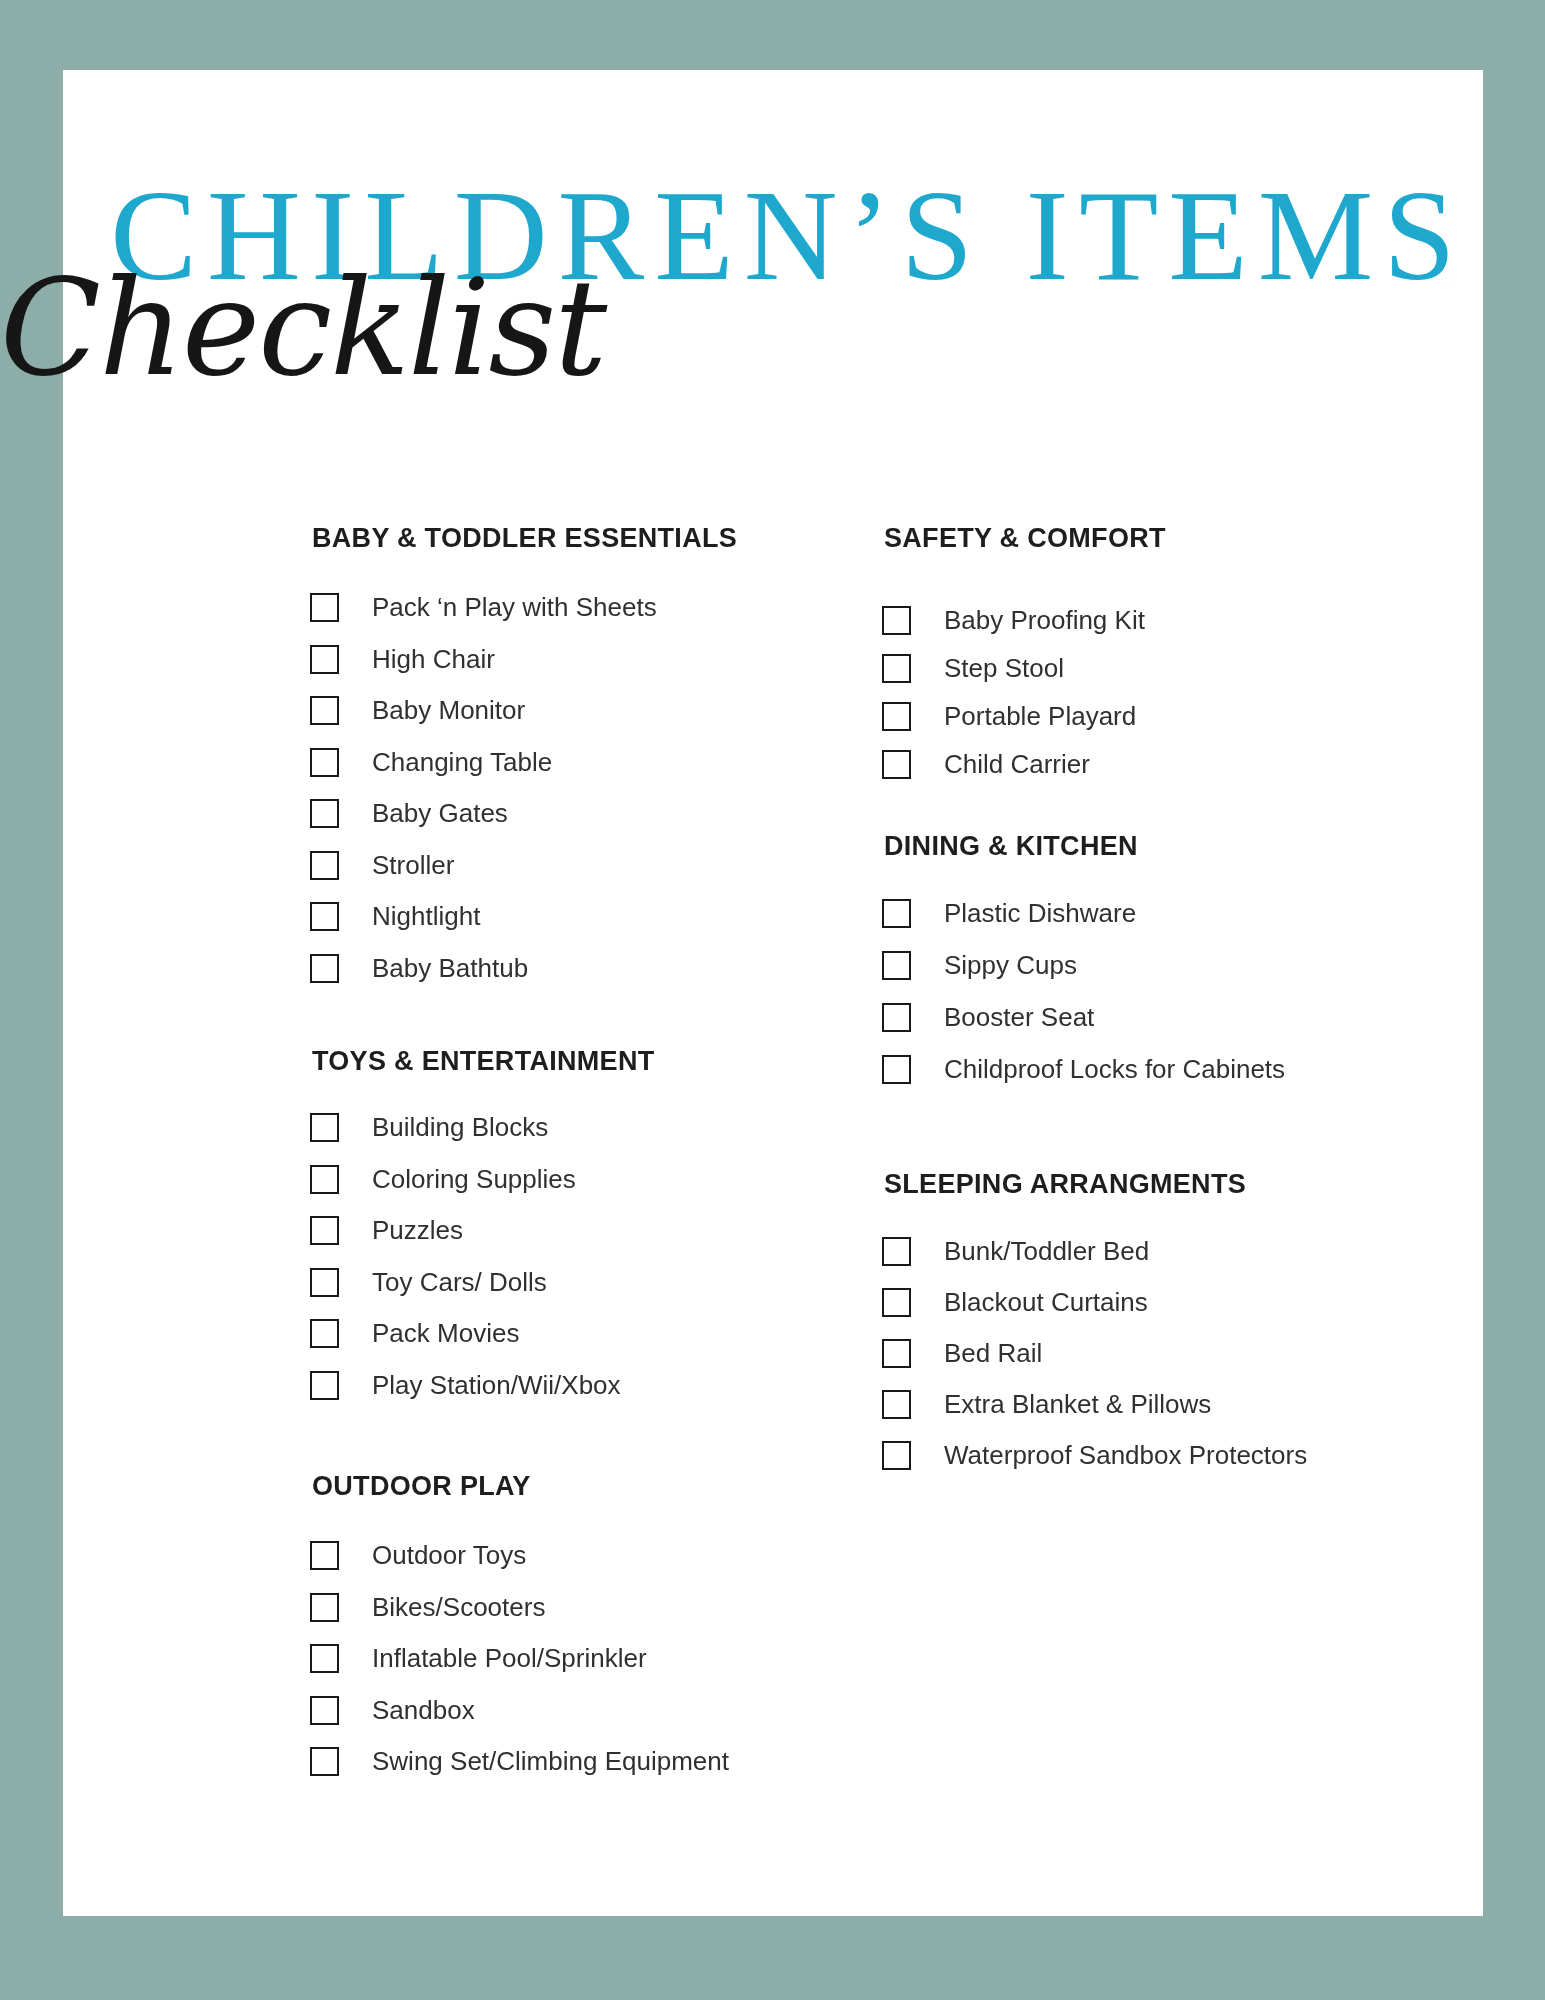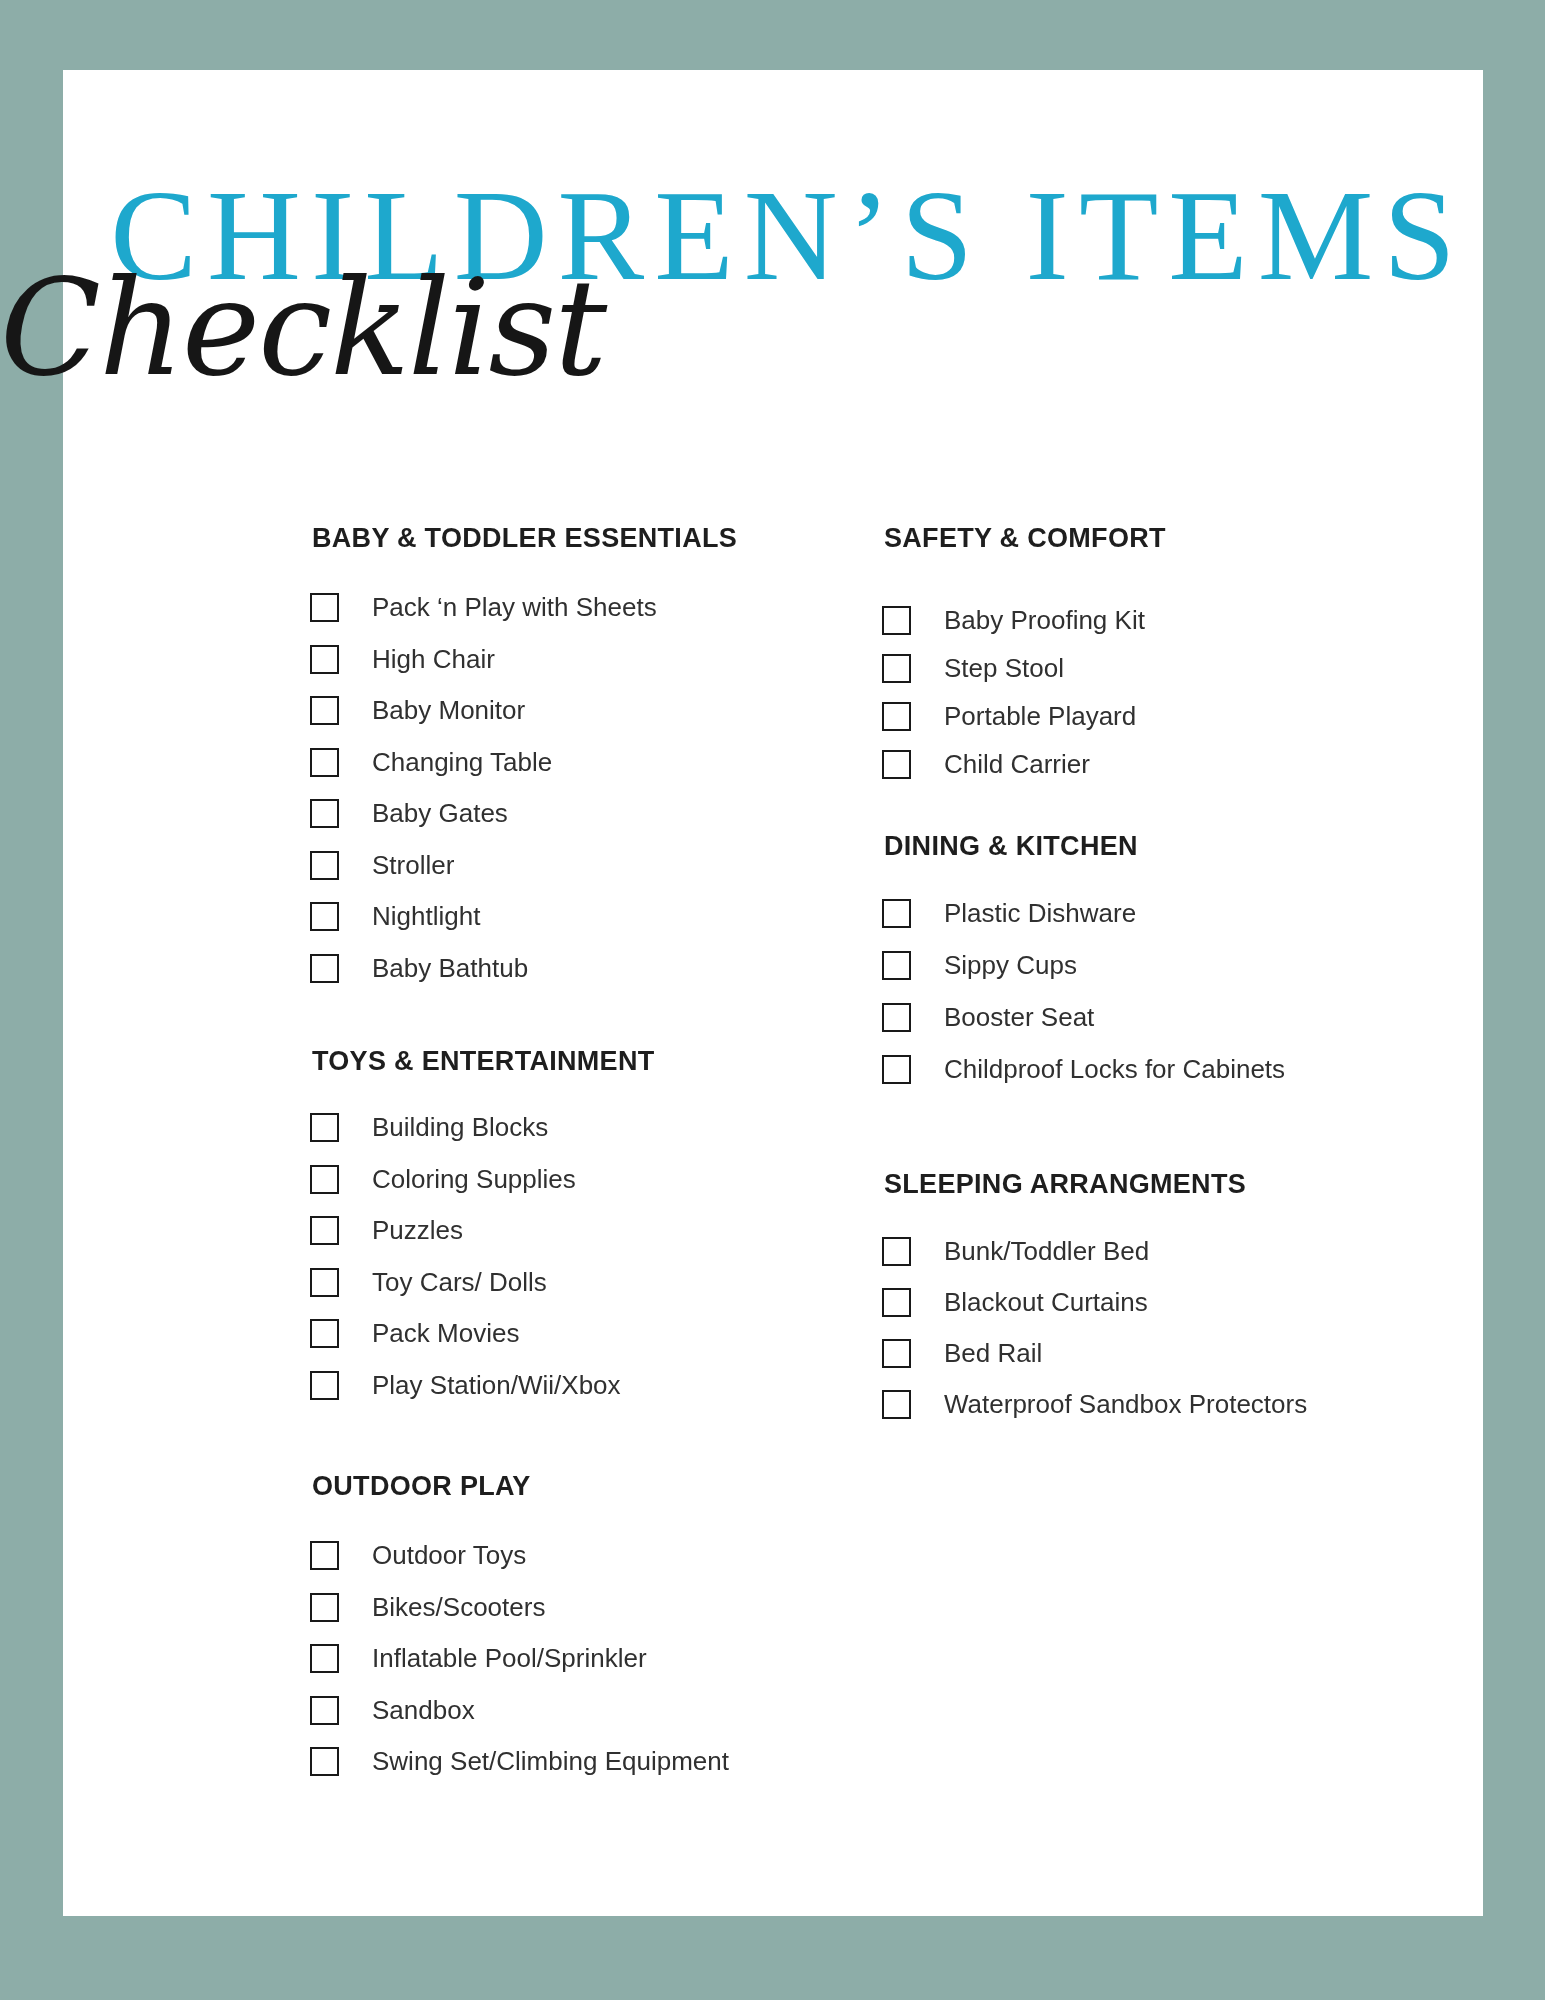--- a/index.html
+++ b/index.html
@@ -203,16 +203,20 @@
     <div class="row">
       <span class="box"></span>
       <span class="label">Blackout Curtains</span>
     </div>
     <div class="row">
       <span class="box"></span>
       <span class="label">Bed Rail</span>
     </div>
     <div class="row">
       <span class="box"></span>
+      <span class="label">Extra Blanket &amp; Pillows</span>
+    </div>
+    <div class="row">
+      <span class="box"></span>
       <span class="label">Waterproof Sandbox Protectors</span>
     </div>
   </div>
 </div>
 
 </body></html>

